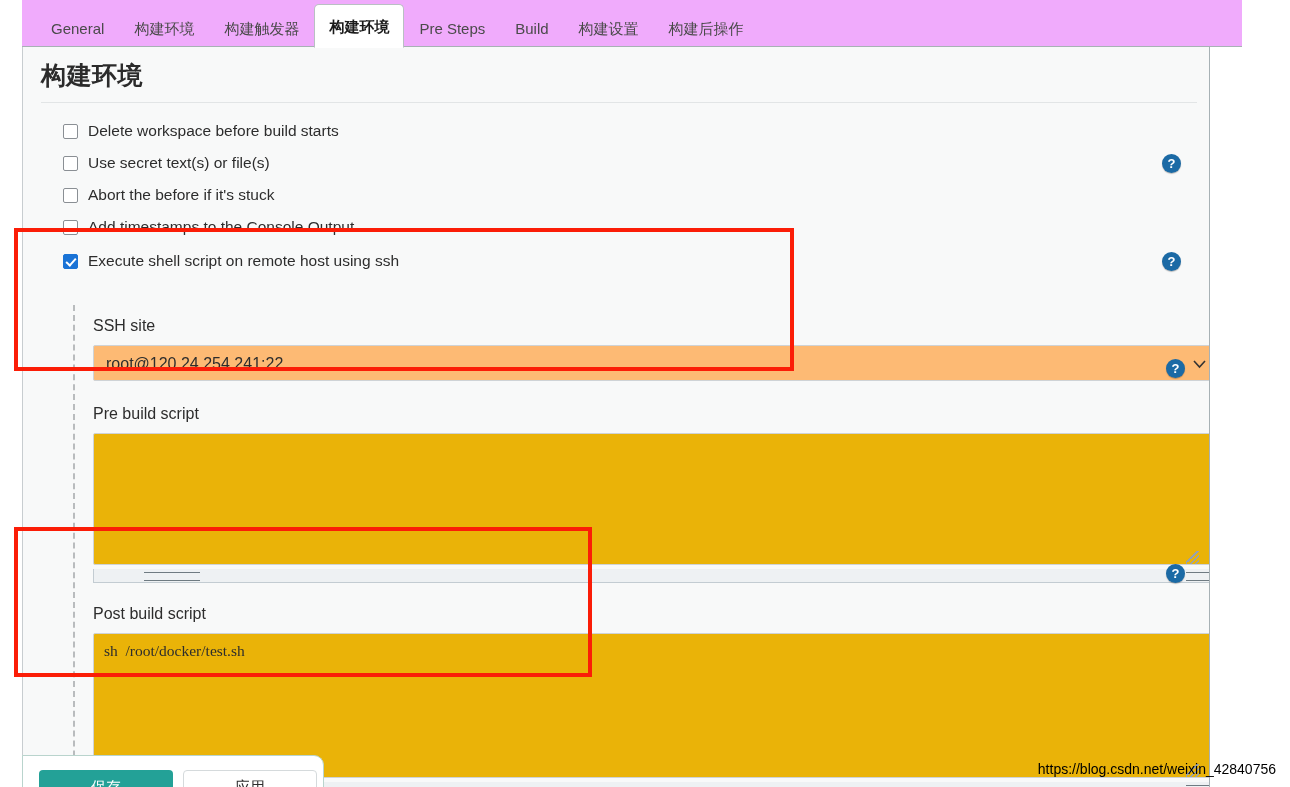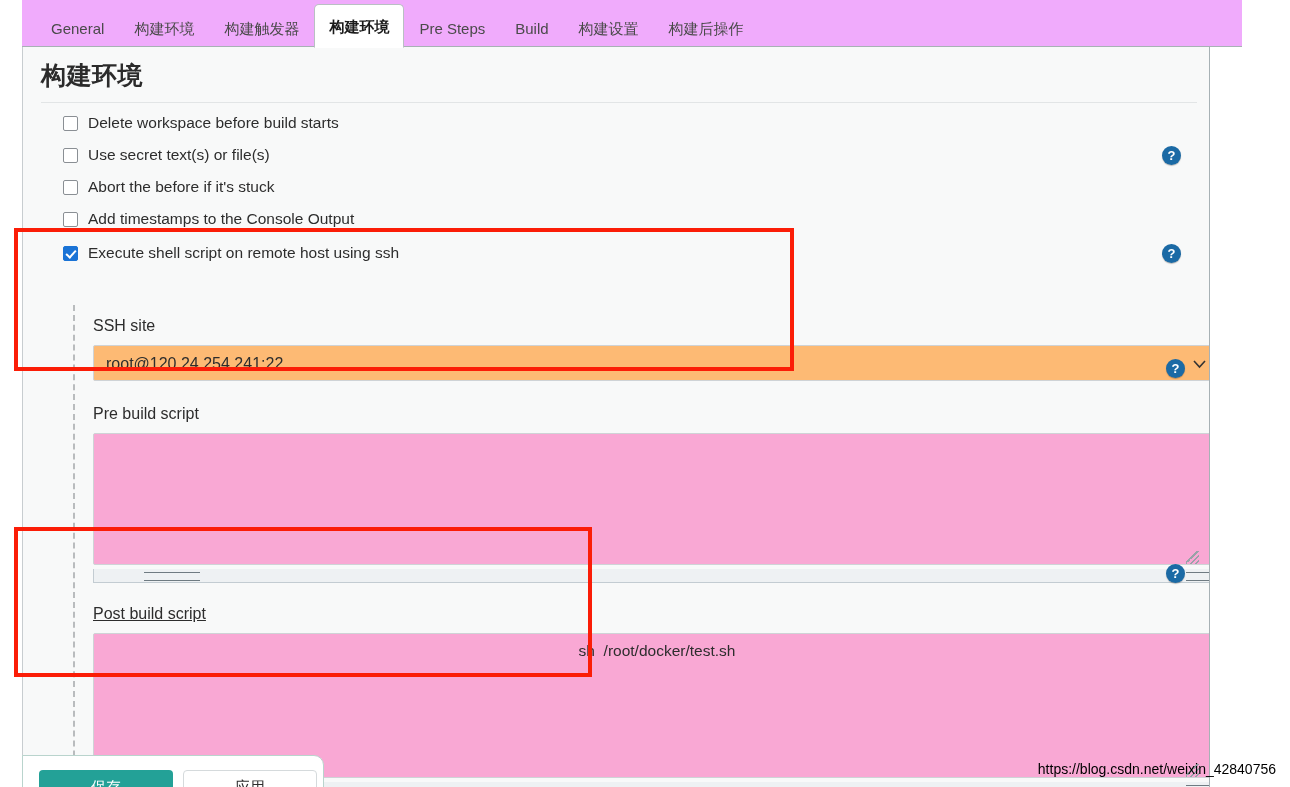--- a/index.html
+++ b/index.html
@@ -184,32 +184,31 @@
     right: 14px;
     top: 12px;
     pointer-events: none;
     font-size: 13px;
     color: #333;
   }
 
   .ta-wrap { position: relative; }
   textarea.jenkins-ta {
     width: 1128px;
-    font-family: Liberation Sans, sans-serif;
+    font-family: Liberation Serif, serif;
     font-size: 15.5px;
     color: #2d2d2d;
-    background: #f9a8d4;
+    background: #eab308;
     border: 1px solid #cfd3d6;
     border-radius: 2px;
     padding: 8px 10px;
     box-sizing: border-box;
     resize: none;
     outline: none;
     overflow: hidden;
-    text-align: center;
   }
   .grip {
     position: absolute;
     right: 4px;
     bottom: 5px;
     width: 13px;
     height: 13px;
     pointer-events: none;
     background:
       linear-gradient(135deg, transparent 0 42%, #9aa2a8 42% 50%, transparent 50% 100%),
@@ -326,21 +325,21 @@
     <div class="tab">构建设置</div>
     <div class="tab">构建后操作</div>
   </div>
 </div>
 
 <div id="panel">
 
   <div id="section-title">构建环境</div>
   <div id="title-rule"></div>
 
-  <div style="margin-top:4px;">
+  <div style="margin-top:12px;">
 
     <div class="cbrow">
       <span class="cbox"></span>
       <span class="cblabel">Delete workspace before build starts</span>
     </div>
 
     <div class="cbrow">
       <span class="cbox"></span>
       <span class="cblabel">Use secret text(s) or file(s)</span>
       <span class="help" style="right:28px;">?</span>
@@ -383,21 +382,21 @@
 
     <div class="ta-wrap">
       <textarea class="jenkins-ta" style="height: 132px;"></textarea>
       <span class="grip"></span>
     </div>
     <div class="hscroll">
       <span class="hthumb"></span>
       <span class="hthumb right"></span>
     </div>
 
-    <div class="field-label" style="margin-top:22px;text-decoration:underline;">Post build script</div>
+    <div class="field-label" style="margin-top:22px;">Post build script</div>
 
     <div class="ta-wrap">
       <textarea class="jenkins-ta" style="height: 145px;">sh  /root/docker/test.sh</textarea>
       <span class="grip"></span>
     </div>
     <div class="hscroll">
       <span class="hthumb"></span>
       <span class="hthumb right"></span>
     </div>
 

